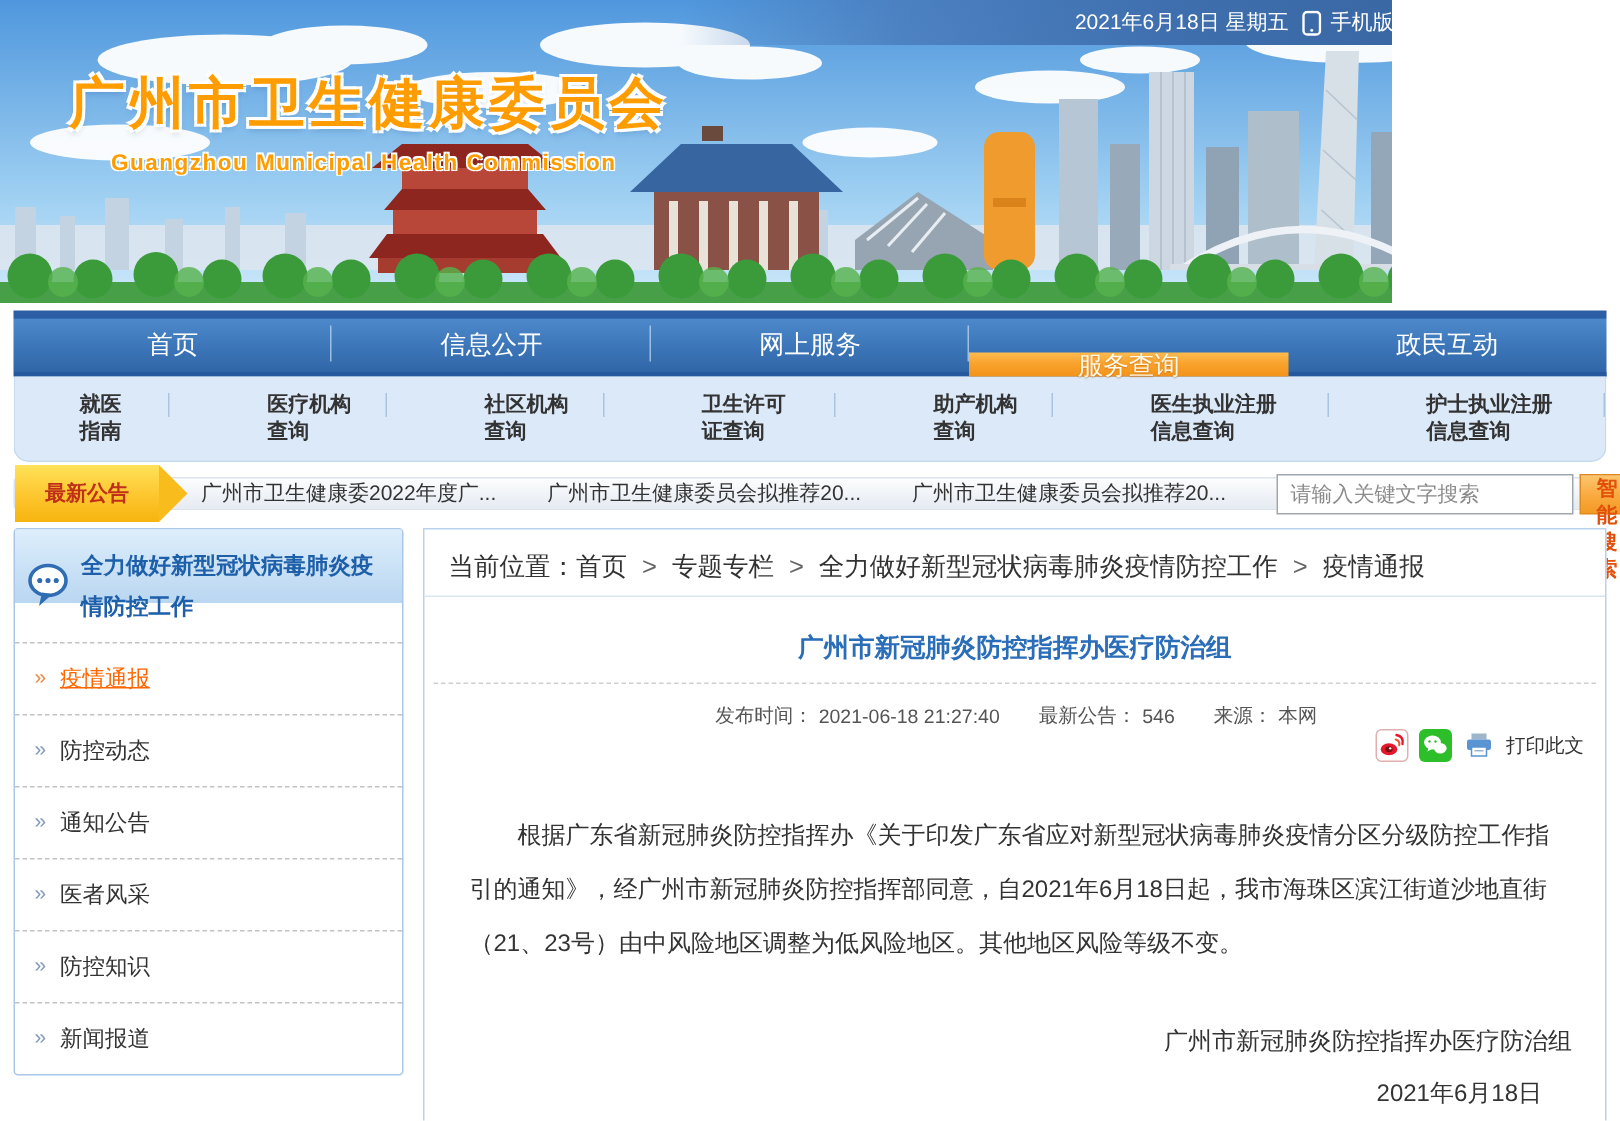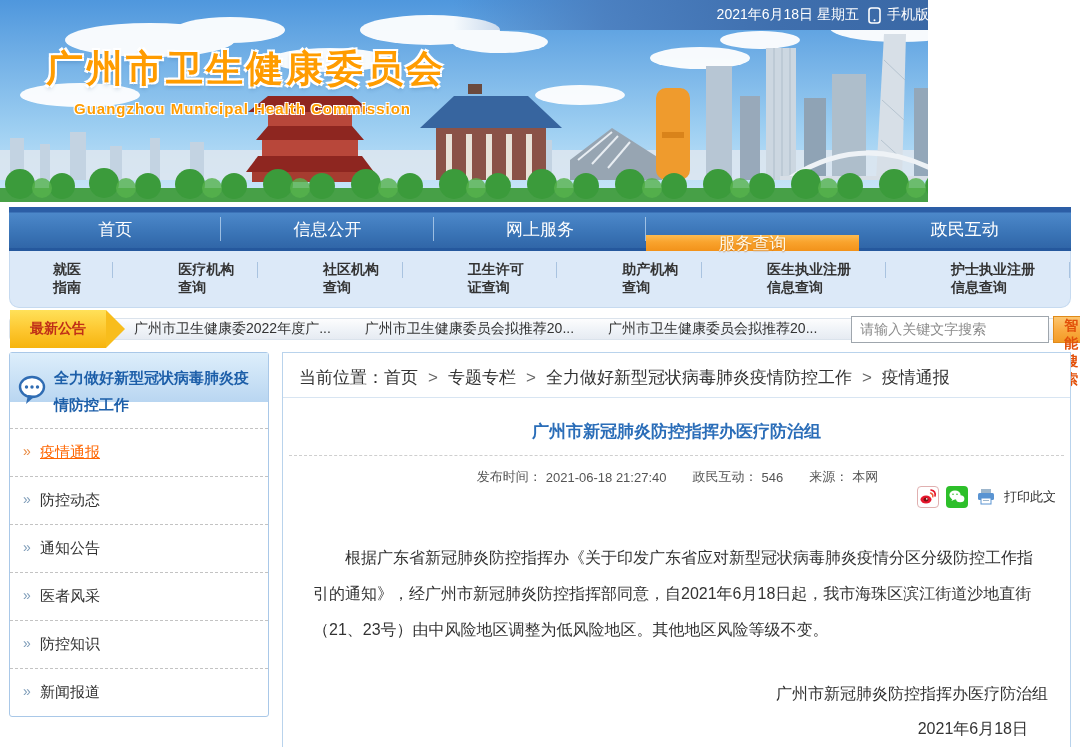--- a/index.html
+++ b/index.html
@@ -357,21 +357,21 @@
       </div>
 
       <div class="article-title">广州市新冠肺炎防控指挥办医疗防治组</div>
       <div class="title-divider"></div>
 
       <div class="meta-row">
         <span class="meta-left">
           <span>发布时间：</span>
           <span>2021-06-18 21:27:40</span>
           <span class="meta-gap"></span>
-          <span>政民互动：</span>
+          <span>最新公告：</span>
           <span>546</span>
           <span class="meta-gap"></span>
           <span>来源：</span>
           <span>本网</span>
         </span>
         <span class="meta-right">
           <span class="share-ico weibo">
             <svg width="18" height="18" viewBox="0 0 18 18">
               <path d="M12,2 Q17,3 16,8" fill="none" stroke="#e6162d" stroke-width="1.6" stroke-linecap="round"></path>
               <path d="M11.5,5 Q14.5,6 13.8,8.8" fill="none" stroke="#f05a36" stroke-width="1.4" stroke-linecap="round"></path>

